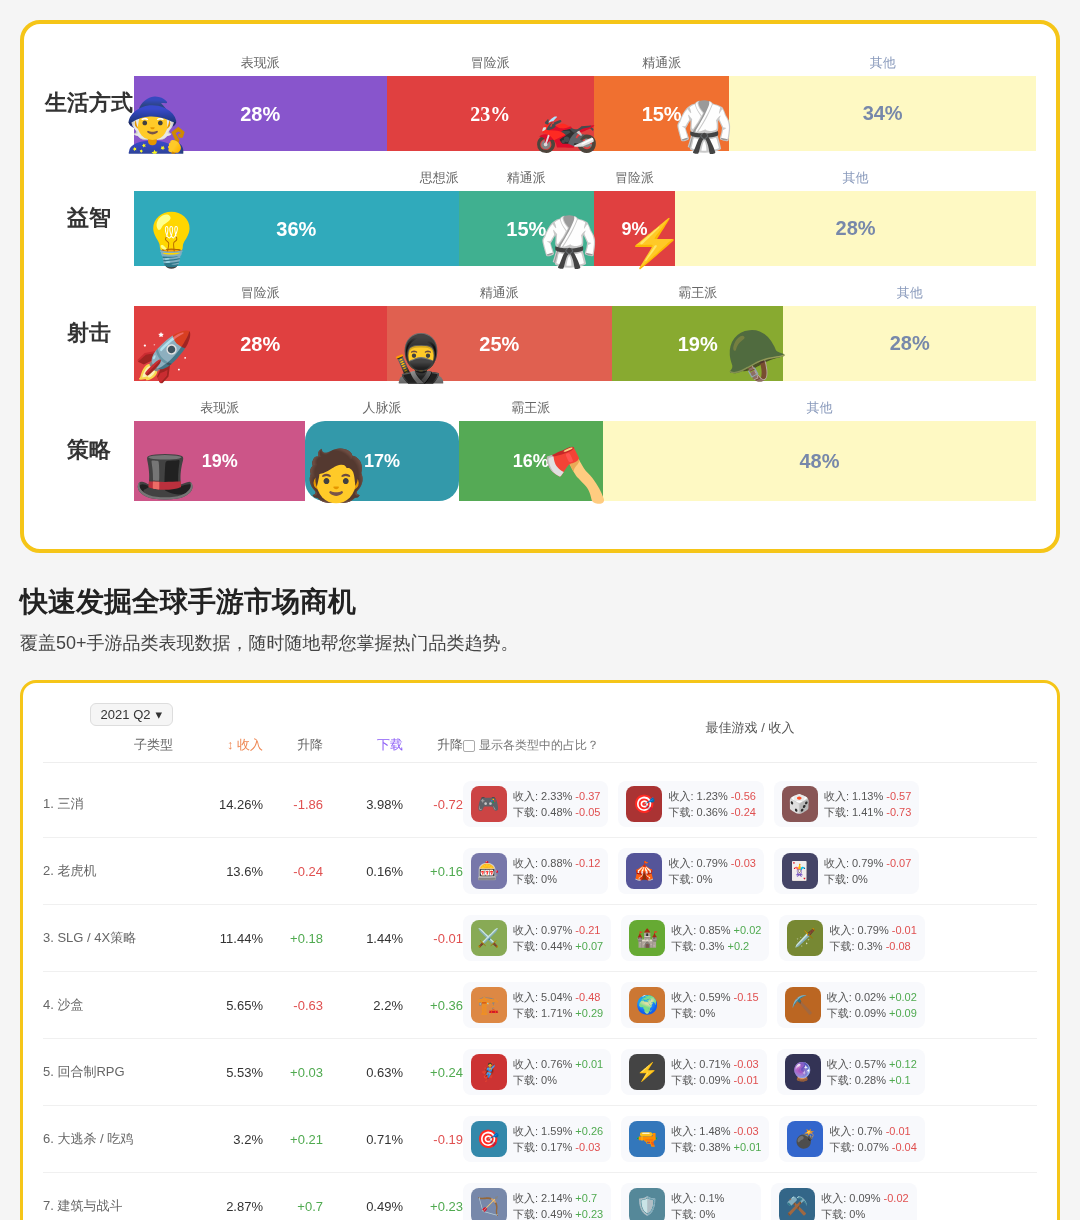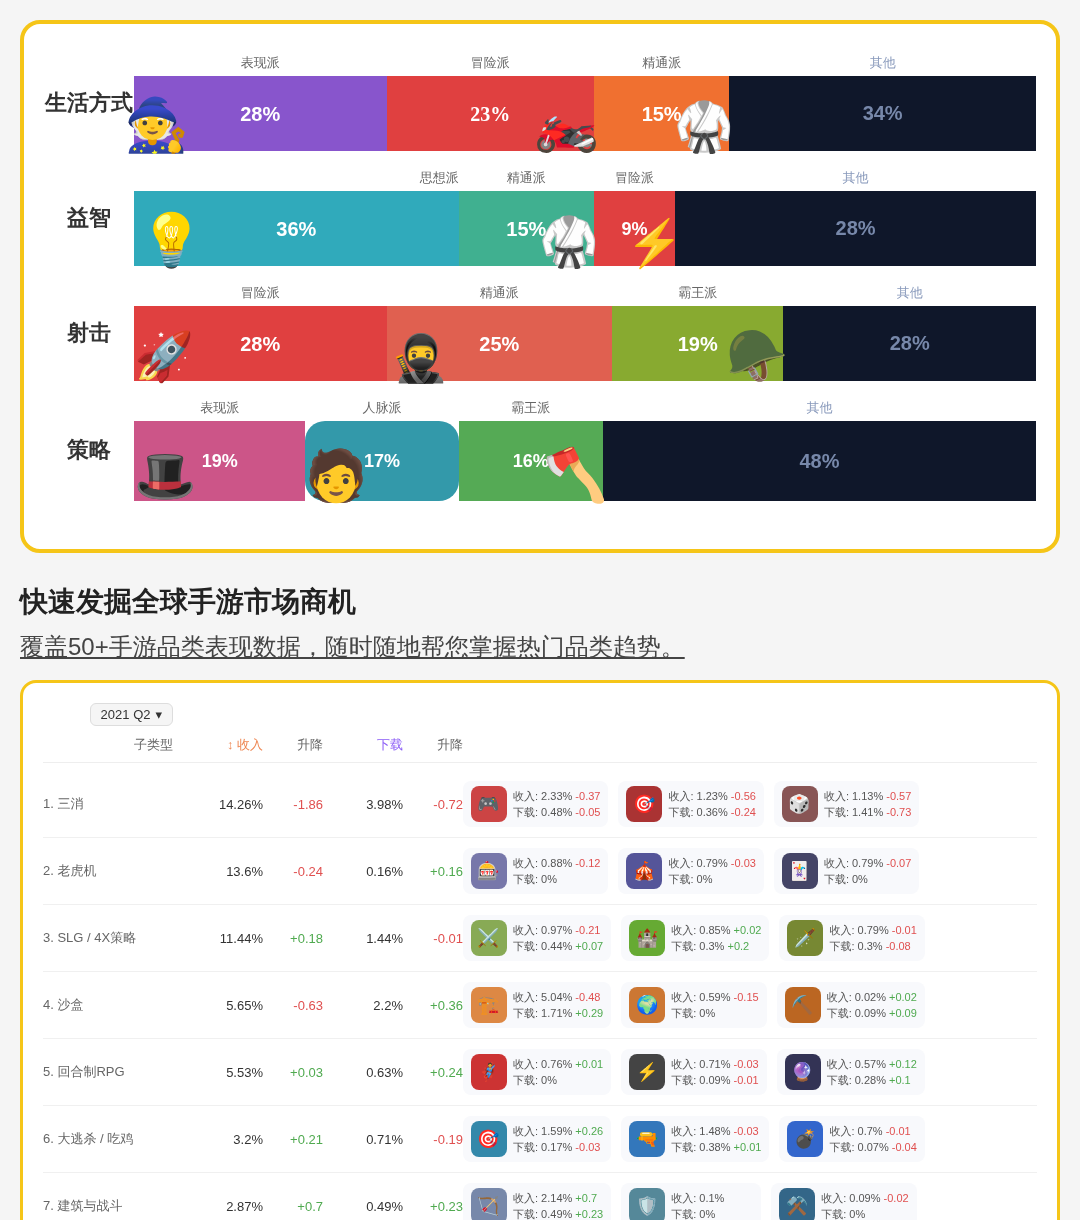--- a/index.html
+++ b/index.html
@@ -58,38 +58,37 @@
       align-items: center;
       justify-content: center;
       font-size: 20px;
       font-weight: bold;
       color: white;
       position: relative;
       overflow: visible;
     }
 
     .bar-segment.other-seg {
-      background: #0f172a;
+      background: #fef9c3;
       color: #7788aa;
       flex: 1;
     }
 
     
     .section-title {
       font-size: 28px;
       font-weight: bold;
       margin-bottom: 10px;
       color: #222;
     }
 
     .section-subtitle {
-      font-size: 24px;
+      font-size: 18px;
       color: #444;
-      margin-bottom: 17px;
-      text-decoration: underline;
+      margin-bottom: 25px;
     }
 
     
     .table-card {
       background: #fff;
       border: 3px solid #f5c518;
       border-radius: 16px;
       padding: 20px;
       overflow: hidden;
     }
@@ -373,20 +372,29 @@
       </div>
       <span>子类型</span>
     </div>
     <div class="col-revenue">
       <span style="color:#e85;">↕</span>
       <span>收入</span>
     </div>
     <div class="col-rise1">升降</div>
     <div class="col-download">下载</div>
     <div class="col-rise2">升降</div>
+    <div class="col-games">
+      <div class="header-right-title">
+        <div>最佳游戏 / 收入</div>
+        <div class="checkbox-label">
+          <span style="border:1px solid #aaa;width:12px;height:12px;display:inline-block;border-radius:2px;"></span>
+          <span>显示各类型中的占比？</span>
+        </div>
+      </div>
+    </div>
   </div>
 
   <div id="table-rows">
       <div class="table-data-row">
     <div class="col-subtype">1. 三消</div>
     <div class="col-revenue col-val">14.26%</div>
     <div class="col-rise1 col-down">-1.86</div>
     <div class="col-download col-val">3.98%</div>
     <div class="col-rise2 col-down">-0.72</div>
     <div class="games-col">

